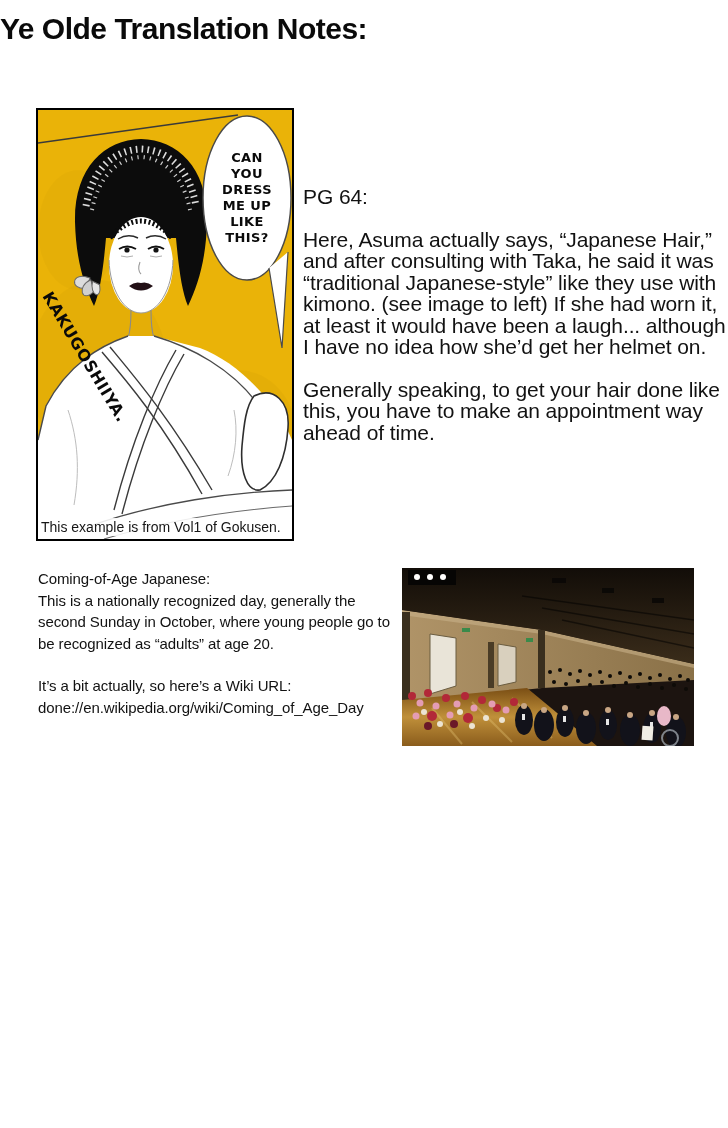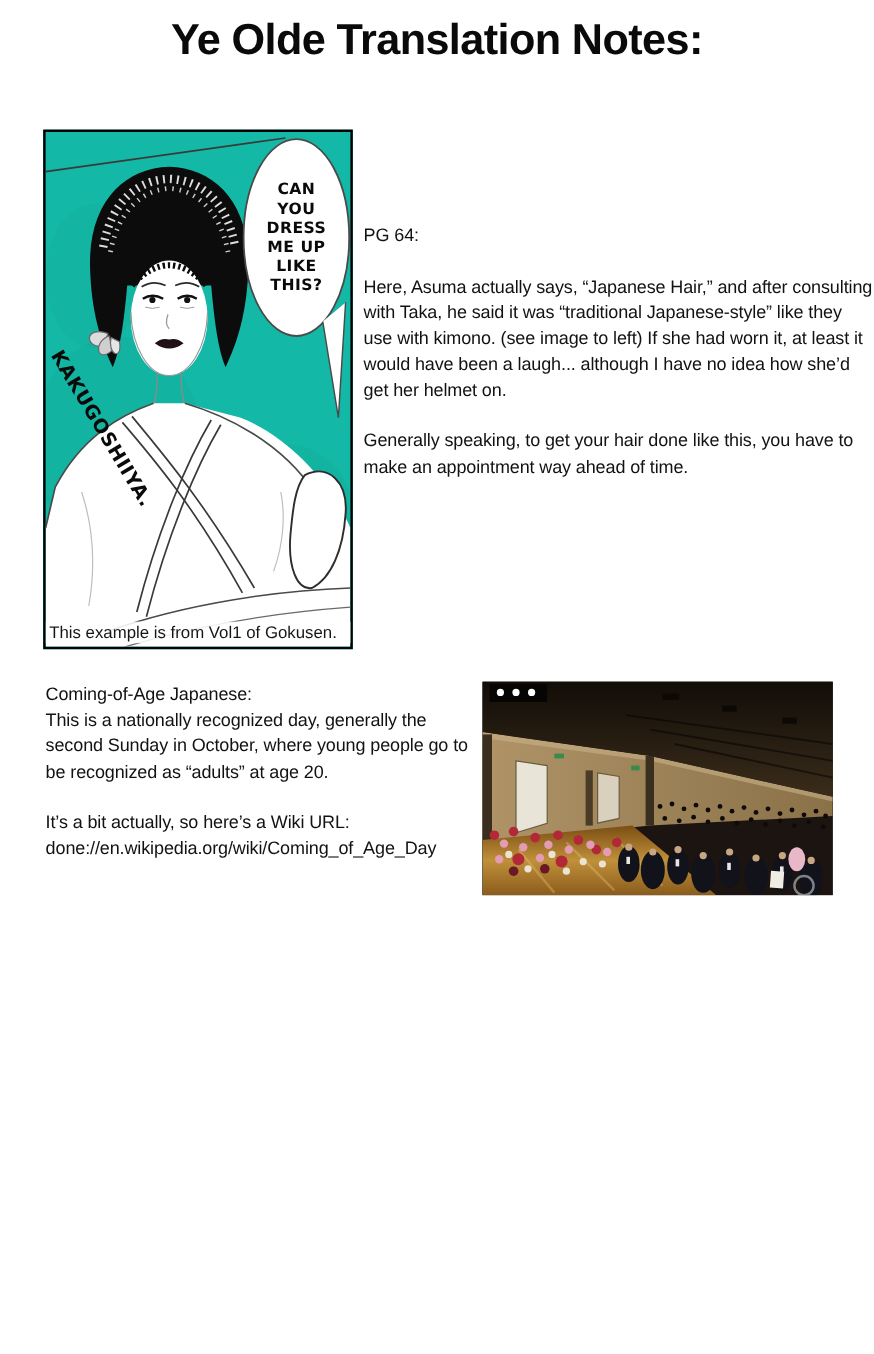--- a/index.html
+++ b/index.html
@@ -4,37 +4,37 @@
 <style>
   html,body{margin:0;padding:0;}
   body{
     width:728px;height:1128px;position:relative;overflow:hidden;
     background:#ffffff;
     font-family:"Liberation Sans", sans-serif;
     color:#121212;
   }
   .abs{position:absolute;}
   .page-title{
-    left:0;top:12px;width:728px;text-align:center;
-    font-size:36px;font-weight:bold;letter-spacing:-0.5px;color:#0a0a0a;
+    left:0;top:12px;width:728px;text-align:left;
+    font-size:30px;font-weight:bold;letter-spacing:-0.5px;color:#0a0a0a;
   }
   .manga-panel{
     left:36px;top:108px;width:254px;height:429px;
-    border:2px solid #000;background:#14b8a6;overflow:hidden;
+    border:2px solid #000;background:#eab308;overflow:hidden;
   }
   .manga-panel svg{display:block;}
   .panel-caption{
     position:absolute;left:0;bottom:3px;width:100%;
     background:rgba(255,255,255,0.88);
     font-size:14px;color:#161616;padding:1px 0 1px 3px;
     white-space:nowrap;
   }
   .notes-col{
     left:303px;top:186px;width:424px;
-    font-size:15px;line-height:21.5px;letter-spacing:-0.1px;
+    font-size:21px;line-height:21.5px;letter-spacing:-0.1px;
   }
   .notes-col p{margin:0 0 21px 0;}
   .notes-heading{margin:0;}
   .ceremony-col{
     left:38px;top:568px;width:352px;
     font-size:15px;line-height:21.5px;letter-spacing:-0.1px;
   }
   .ceremony-col p{margin:0;}
   .gap{height:21px;}
   .ceremony-photo{

